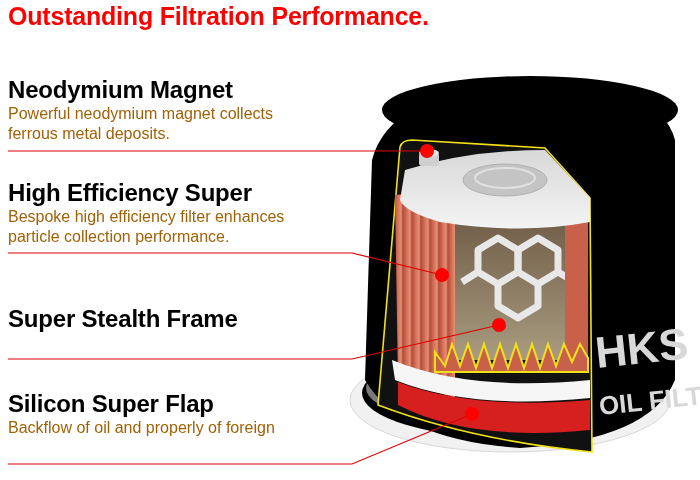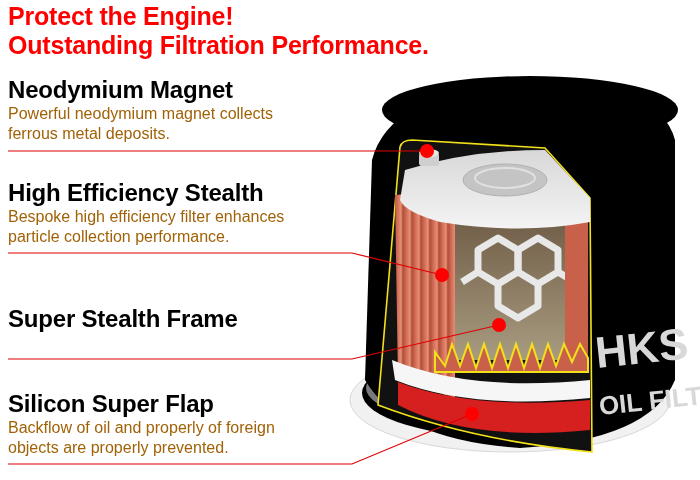--- a/index.html
+++ b/index.html
@@ -92,37 +92,35 @@
 
   <g fill="#ff0000">
     <circle cx="427" cy="151" r="7"></circle>
     <circle cx="442" cy="275" r="7"></circle>
     <circle cx="499" cy="325" r="7"></circle>
     <circle cx="472" cy="414" r="7"></circle>
   </g>
 </svg>
 
 <h1 class="headline">
-  <div>Protect the Engine!</div>
   <div>Outstanding Filtration Performance.</div>
 </h1>
 
 <div class="feature" style="top:76px;">
   <h2>Neodymium Magnet</h2>
   <p>Powerful neodymium magnet collects</p>
   <p>ferrous metal deposits.</p>
 </div>
 
 <div class="feature" style="top:179px;">
-  <h2>High Efficiency Stealth</h2>
+  <h2>High Efficiency Super</h2>
   <p>Bespoke high efficiency filter enhances</p>
   <p>particle collection performance.</p>
 </div>
 
 <div class="feature" style="top:305px;">
   <h2>Super Stealth Frame</h2>
 </div>
 
 <div class="feature" style="top:390px;">
   <h2>Silicon Super Flap</h2>
   <p>Backflow of oil and properly of foreign</p>
-  <p>objects are properly prevented.</p>
 </div>
 
 </body></html>

